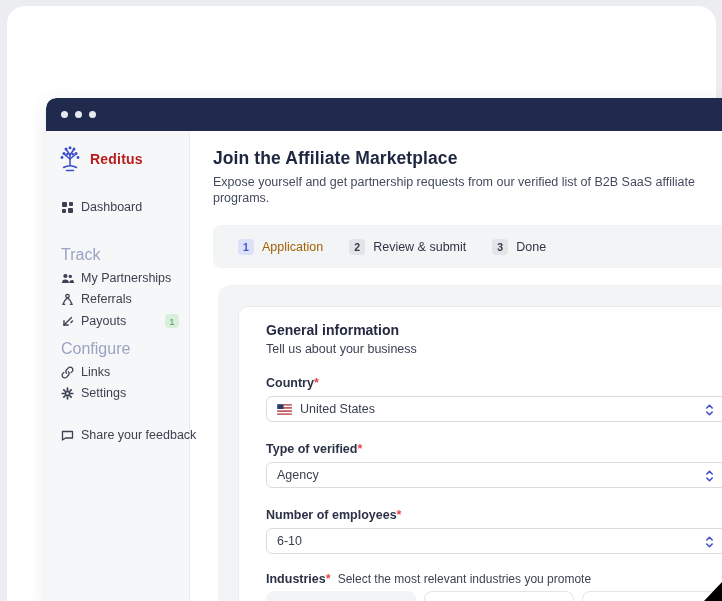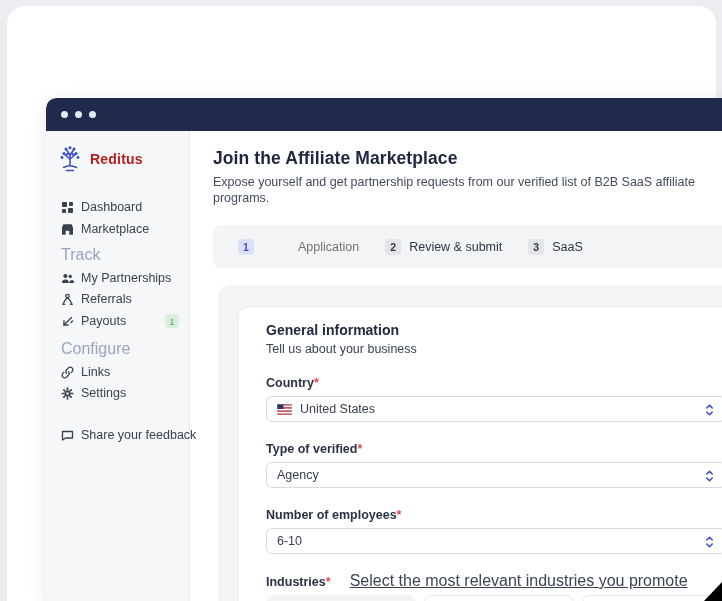--- a/index.html
+++ b/index.html
@@ -62,21 +62,21 @@
     display:flex; align-items:center; padding-left:25px;
   }
   .step { display:flex; align-items:center; margin-right:26px; cursor:default; }
   .step-num {
     width:16px; height:16px; border-radius:4px; background:#e3e4e8; color:#333a4b;
     font-size:10.5px; font-weight:bold; display:flex; align-items:center; justify-content:center;
     margin-right:8px;
   }
   .step-label { font-size:12.5px; color:#2e3546; }
   .step.active .step-num { background:#dde1f8; color:#4353cf; }
-  .step.active .step-label { color:#737373;margin-left:36px; }
+  .step.active .step-label { color:#a16207; }
 
   .section-bg {
     margin-top:17px; margin-left:5px; background:#f3f4f6;
     border-radius:12px 0 0 0; padding:21px 0 0 20px; height:400px;
   }
   .form-card {
     background:#ffffff; border:1px solid #e9ebef; border-right:none; border-bottom:none;
     border-radius:10px 0 0 0; padding:15px 0 30px 27px; height:100%;
   }
   .form-h { font-size:14px; font-weight:bold; color:#232a40; }
@@ -88,21 +88,21 @@
   .select {
     margin-top:6px; width:460px; height:26px; border:1px solid #d8dbe2; border-radius:6px;
     background:#fff; display:flex; align-items:center; padding:0 28px 0 10px;
     position:relative; cursor:pointer;
   }
   .select .sel-text { font-size:12.5px; color:#39404f; }
   .select .flag { width:15px; height:11px; margin-right:8px; flex:none; }
   .select .chev { position:absolute; right:9px; top:6px; width:13px; height:14px; }
 
   .industries-line { margin-top:18px; display:flex; align-items:baseline; }
-  .industries-hint { margin-left:19px; font-size:16px; font-weight:normal; color:#3c4453;text-decoration:underline; }
+  .industries-hint { margin-left:7px; font-size:12px; font-weight:normal; color:#3c4453; }
   .industry-grid { margin-top:5px; display:flex; gap:8px; }
   .industry-card {
     width:150px; height:44px; border-radius:8px; display:flex; align-items:center;
     padding:0 0 16px 12px; cursor:pointer; background:#f3f4f6; border:1px solid #f3f4f6;
   }
   .industry-card.checked { background:#ffffff; border:1px solid #e3e5e9; }
 
   .cursor-wedge { position:absolute; right:0; bottom:0; width:18px; height:19px; }
   svg { display:block; }
 </style>
@@ -154,28 +154,20 @@
           <svg viewBox="0 0 13 13" width="13" height="13" fill="#3a4150">
             <rect x="1" y="1" width="5" height="5" rx="1"></rect>
               <rect x="8" y="1" width="4" height="4" rx="1"></rect>
             <rect x="1" y="8" width="4" height="4" rx="1"></rect>
               <rect x="7" y="7" width="5" height="5" rx="1"></rect>
           </svg>
         </span>
         <span>Dashboard</span>
       </div>
 
-      <div class="side-row" style="top:85px">
-        <span class="nav-ic">
-          <svg viewBox="0 0 13 13" width="13" height="13" fill="#3a4150">
-            <path d="M1 4.6 L2.4 1.2 H10.6 L12 4.6 V11.8 H8.3 V7.8 H4.7 V11.8 H1 Z"></path>
-          </svg>
-        </span>
-        <span>Marketplace</span>
-      </div>
 
       <div class="section-h" style="top:117px">Track</div>
 
       <div class="side-row" style="top:134px">
         <span class="nav-ic">
           <svg viewBox="0 0 13 13" width="13" height="13" fill="#3a4150">
             <circle cx="4.4" cy="4" r="2.1"></circle>
               <circle cx="9.3" cy="4.4" r="1.7"></circle>
             <path d="M1 11 a3.4 3.4 0 0 1 6.8 0 Z"></path>
               <path d="M8.2 11 a3 3 0 0 1 4 -2.8 q0.8 1.2 0.8 2.8 Z"></path>
@@ -259,21 +251,21 @@
         <div class="step active">
           <span class="step-num">1</span>
           <span class="step-label">Application</span>
         </div>
         <div class="step">
           <span class="step-num">2</span>
           <span class="step-label">Review &amp; submit</span>
         </div>
         <div class="step">
           <span class="step-num">3</span>
-          <span class="step-label">SaaS</span>
+          <span class="step-label">Done</span>
         </div>
       </div>
 
       <div class="section-bg">
         <div class="form-card">
           <div class="form-h">General information</div>
           <div class="form-sub">Tell us about your business</div>
 
           <div class="field-label"><span>Country</span><span class="req">*</span></div>
           <div class="select">

